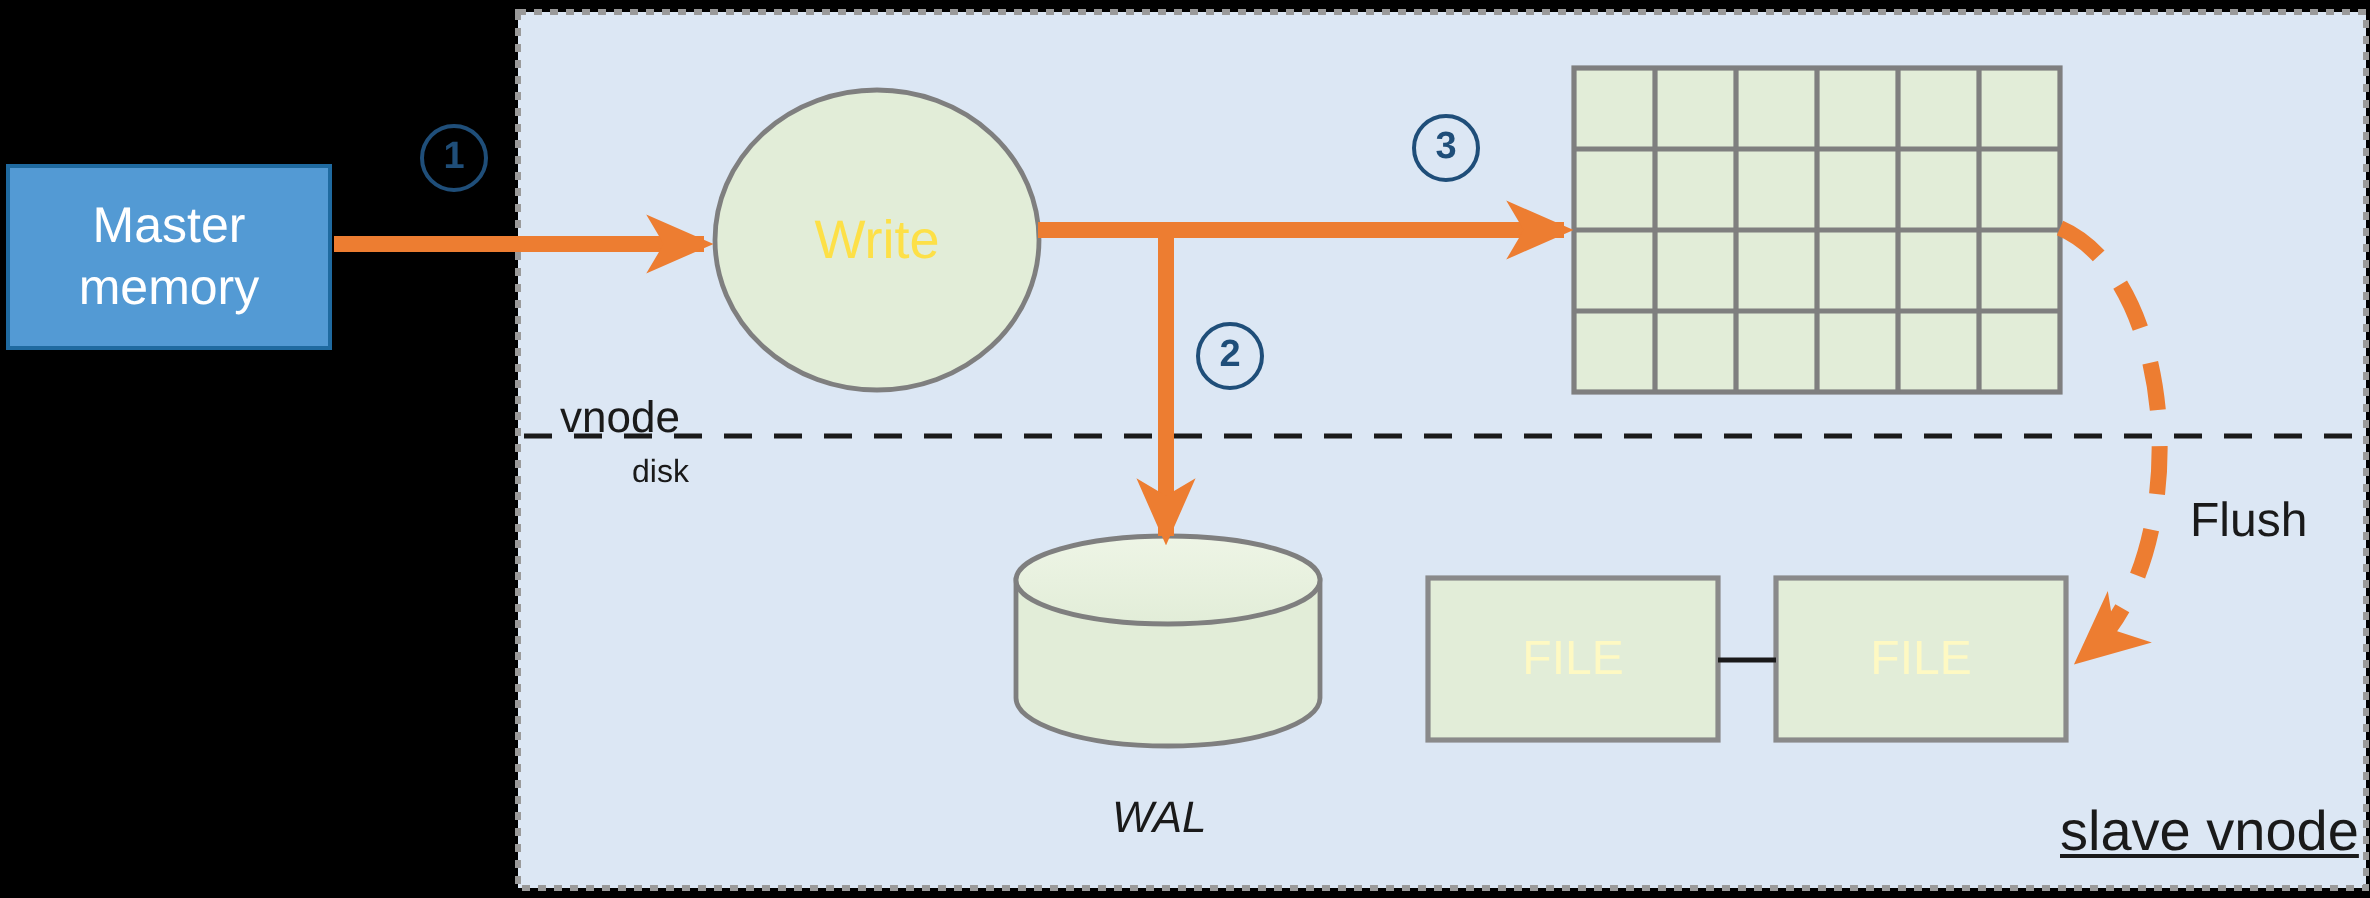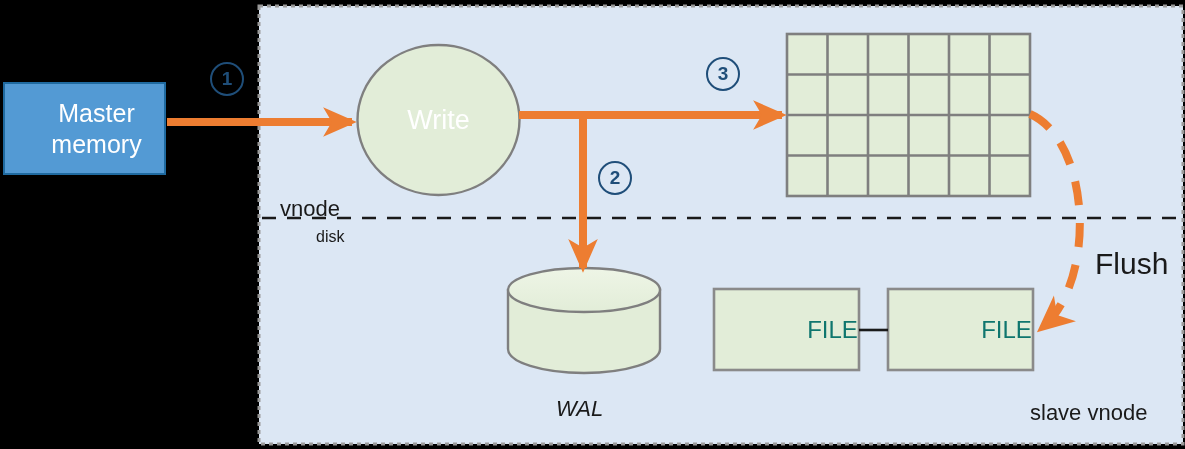--- a/index.html
+++ b/index.html
@@ -32,21 +32,21 @@
     left: 3px;
     top: 82px;
     width: 163px;
     height: 93px;
     background: #539ad4;
     border: 2px solid #1f6aa0;
     box-sizing: border-box;
   }
   #masterLabel {
     position: absolute;
-    left: 12px;
+    left: 0;
     top: 0;
     width: 100%;
     height: 100%;
     display: flex;
     flex-direction: column;
     align-items: center;
     justify-content: center;
     color: #ffffff;
     font-size: 25px;
     line-height: 1.22;
@@ -73,36 +73,35 @@
   #writeLabel {
     position: absolute;
     left: 357px;
     top: 45px;
     width: 163px;
     height: 150px;
     display: flex;
     align-items: center;
     justify-content: center;
     font-size: 27px;
-    color: #ffffff;
+    color: #fde047;
   }
   #memLabel { left: 280px; top: 196px; font-size: 22px; }
   #diskLabel { left: 268px; top: 228px; font-size: 16px; margin-left: 48px; }
   #walLabel  { left: 556px; top: 396px; font-size: 22px; font-style: italic; }
-  #flushLabel { left: 1095px; top: 247px; font-size: 30px; }
-  #slaveLabel { left: 1030px; top: 400px; font-size: 22px; }
+  #flushLabel { left: 1095px; top: 247px; font-size: 24px; }
+  #slaveLabel { left: 1030px; top: 400px; font-size: 28px; text-decoration: underline; }
   .fileLabel {
     position: absolute;
     height: 81px;
     display: flex;
     align-items: center;
     justify-content: center;
     font-size: 24px;
-    color: #0f766e;
-    padding-left: 46px;
+    color: #fef9c3;
   }
   #fileLabel1 { left: 714px; top: 289px; width: 145px; }
   #fileLabel2 { left: 888px; top: 289px; width: 145px; }
 </style>
 </head>
 <body>
 
 <div id="canvas">
 
   <svg class="layer" viewBox="0 0 1185 449" xmlns="http://www.w3.org/2000/svg">

